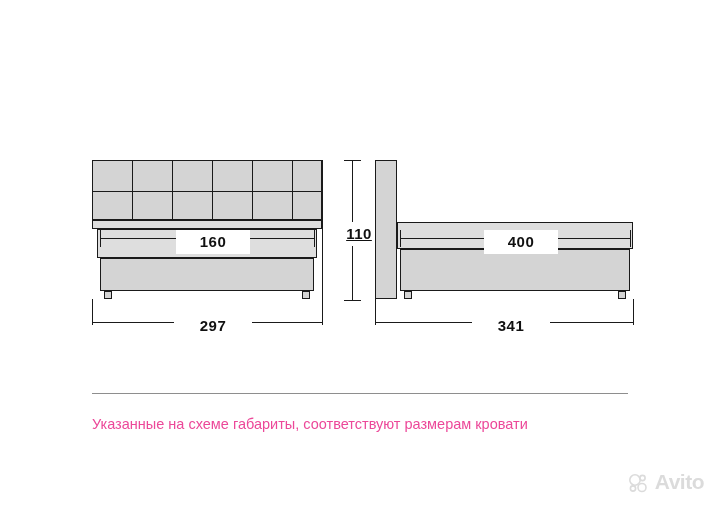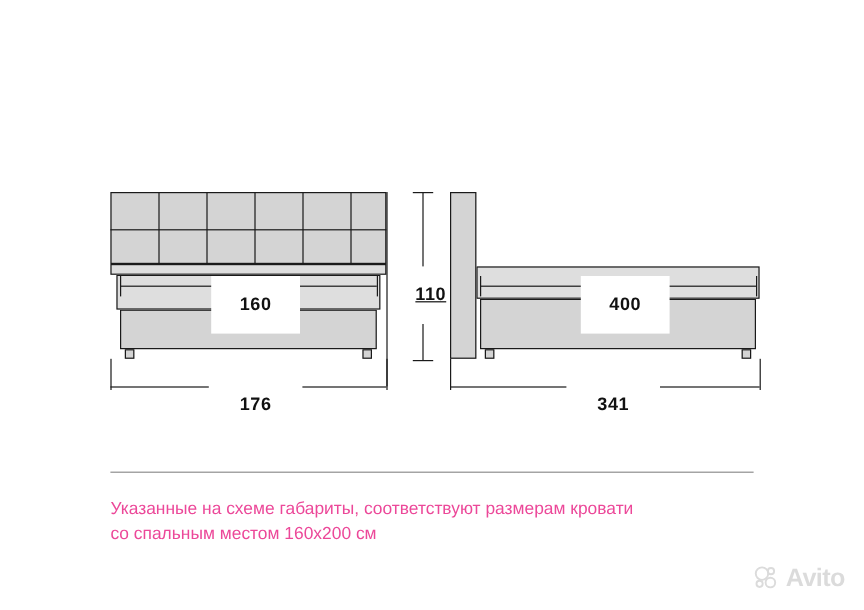--- a/index.html
+++ b/index.html
@@ -47,21 +47,21 @@
   
   .dim-label {
     position: absolute;
     background: #ffffff;
     font-size: 15px;
     font-weight: bold;
     color: #111111;
     letter-spacing: 0.5px;
     text-align: center;
     line-height: 16px;
-    padding: 16px 6px;
+    padding: 4px 6px;
   }
 
   
   .caption-rule {
     position: absolute;
     left: 92px;
     top: 393px;
     width: 536px;
     height: 0;
     border-top: 1px solid #8e8e8e;
@@ -75,21 +75,21 @@
     line-height: 21px;
     color: #ec4899;
   }
 
   
   .watermark {
     position: absolute;
     right: 16px;
     bottom: 14px;
     display: flex;
-    align-items: flex-start;
+    align-items: flex-end;
     gap: 6px;
     opacity: 0.35;
   }
   .wm-mark {
     width: 22px;
     height: 22px;
     position: relative;
   }
   .wm-text {
     font-size: 21px;
@@ -123,21 +123,21 @@
   <div class="rect fill-gray" style="left:302px; top:291px; width:8px; height:8px;"></div>
 
   <div class="line-h" style="left:100px; top:238px; width:214px;"></div>
   <div class="line-v" style="left:100px; top:230px; height:17px;"></div>
   <div class="line-v" style="left:314px; top:230px; height:17px;"></div>
   <div class="dim-label" style="left:176px; top:230px; width:62px;">160</div>
 
   <div class="line-v" style="left:92px; top:299px; height:26px;"></div>
   <div class="line-v" style="left:322px; top:299px; height:26px;"></div>
   <div class="line-h" style="left:92px; top:322px; width:230px;"></div>
-  <div class="dim-label" style="left:174px; top:314px; width:66px;">176</div>
+  <div class="dim-label" style="left:174px; top:314px; width:66px;">297</div>
 
   <div class="line-v" style="left:322px; top:160px; height:162px;"></div>
   <div class="line-v" style="left:352px; top:160px; height:140px;"></div>
   <div class="line-h" style="left:344px; top:160px; width:17px;"></div>
   <div class="line-h" style="left:344px; top:300px; width:17px;"></div>
   <div class="dim-label" style="left:332px; top:222px; width:42px;text-decoration:underline;">110</div>
 
   <div class="rect fill-gray" style="left:375px; top:160px; width:22px; height:139px;"></div>
 
   <div class="rect fill-light" style="left:397px; top:222px; width:236px; height:27px;"></div>
@@ -153,21 +153,20 @@
   <div class="dim-label" style="left:484px; top:230px; width:62px;">400</div>
 
   <div class="line-v" style="left:375px; top:299px; height:26px;"></div>
   <div class="line-v" style="left:633px; top:299px; height:26px;"></div>
   <div class="line-h" style="left:375px; top:322px; width:258px;"></div>
   <div class="dim-label" style="left:472px; top:314px; width:66px;">341</div>
 
   <div class="caption-rule"></div>
   <div class="caption">
     <div>Указанные на схеме габариты, соответствуют размерам кровати</div>
-    <div>со спальным местом 160x200 см</div>
   </div>
 
   <div class="watermark">
     <span class="wm-mark">
       <svg width="22" height="22" viewBox="0 0 22 22" aria-hidden="true">
         <circle cx="8" cy="8" r="5.2" fill="none" stroke="#9a9a9a" stroke-width="1.6"></circle>
         <circle cx="15.5" cy="6" r="2.6" fill="none" stroke="#9a9a9a" stroke-width="1.6"></circle>
         <circle cx="6" cy="16.5" r="2.6" fill="none" stroke="#9a9a9a" stroke-width="1.6"></circle>
         <circle cx="15" cy="15.5" r="4" fill="none" stroke="#9a9a9a" stroke-width="1.6"></circle>
       </svg>

